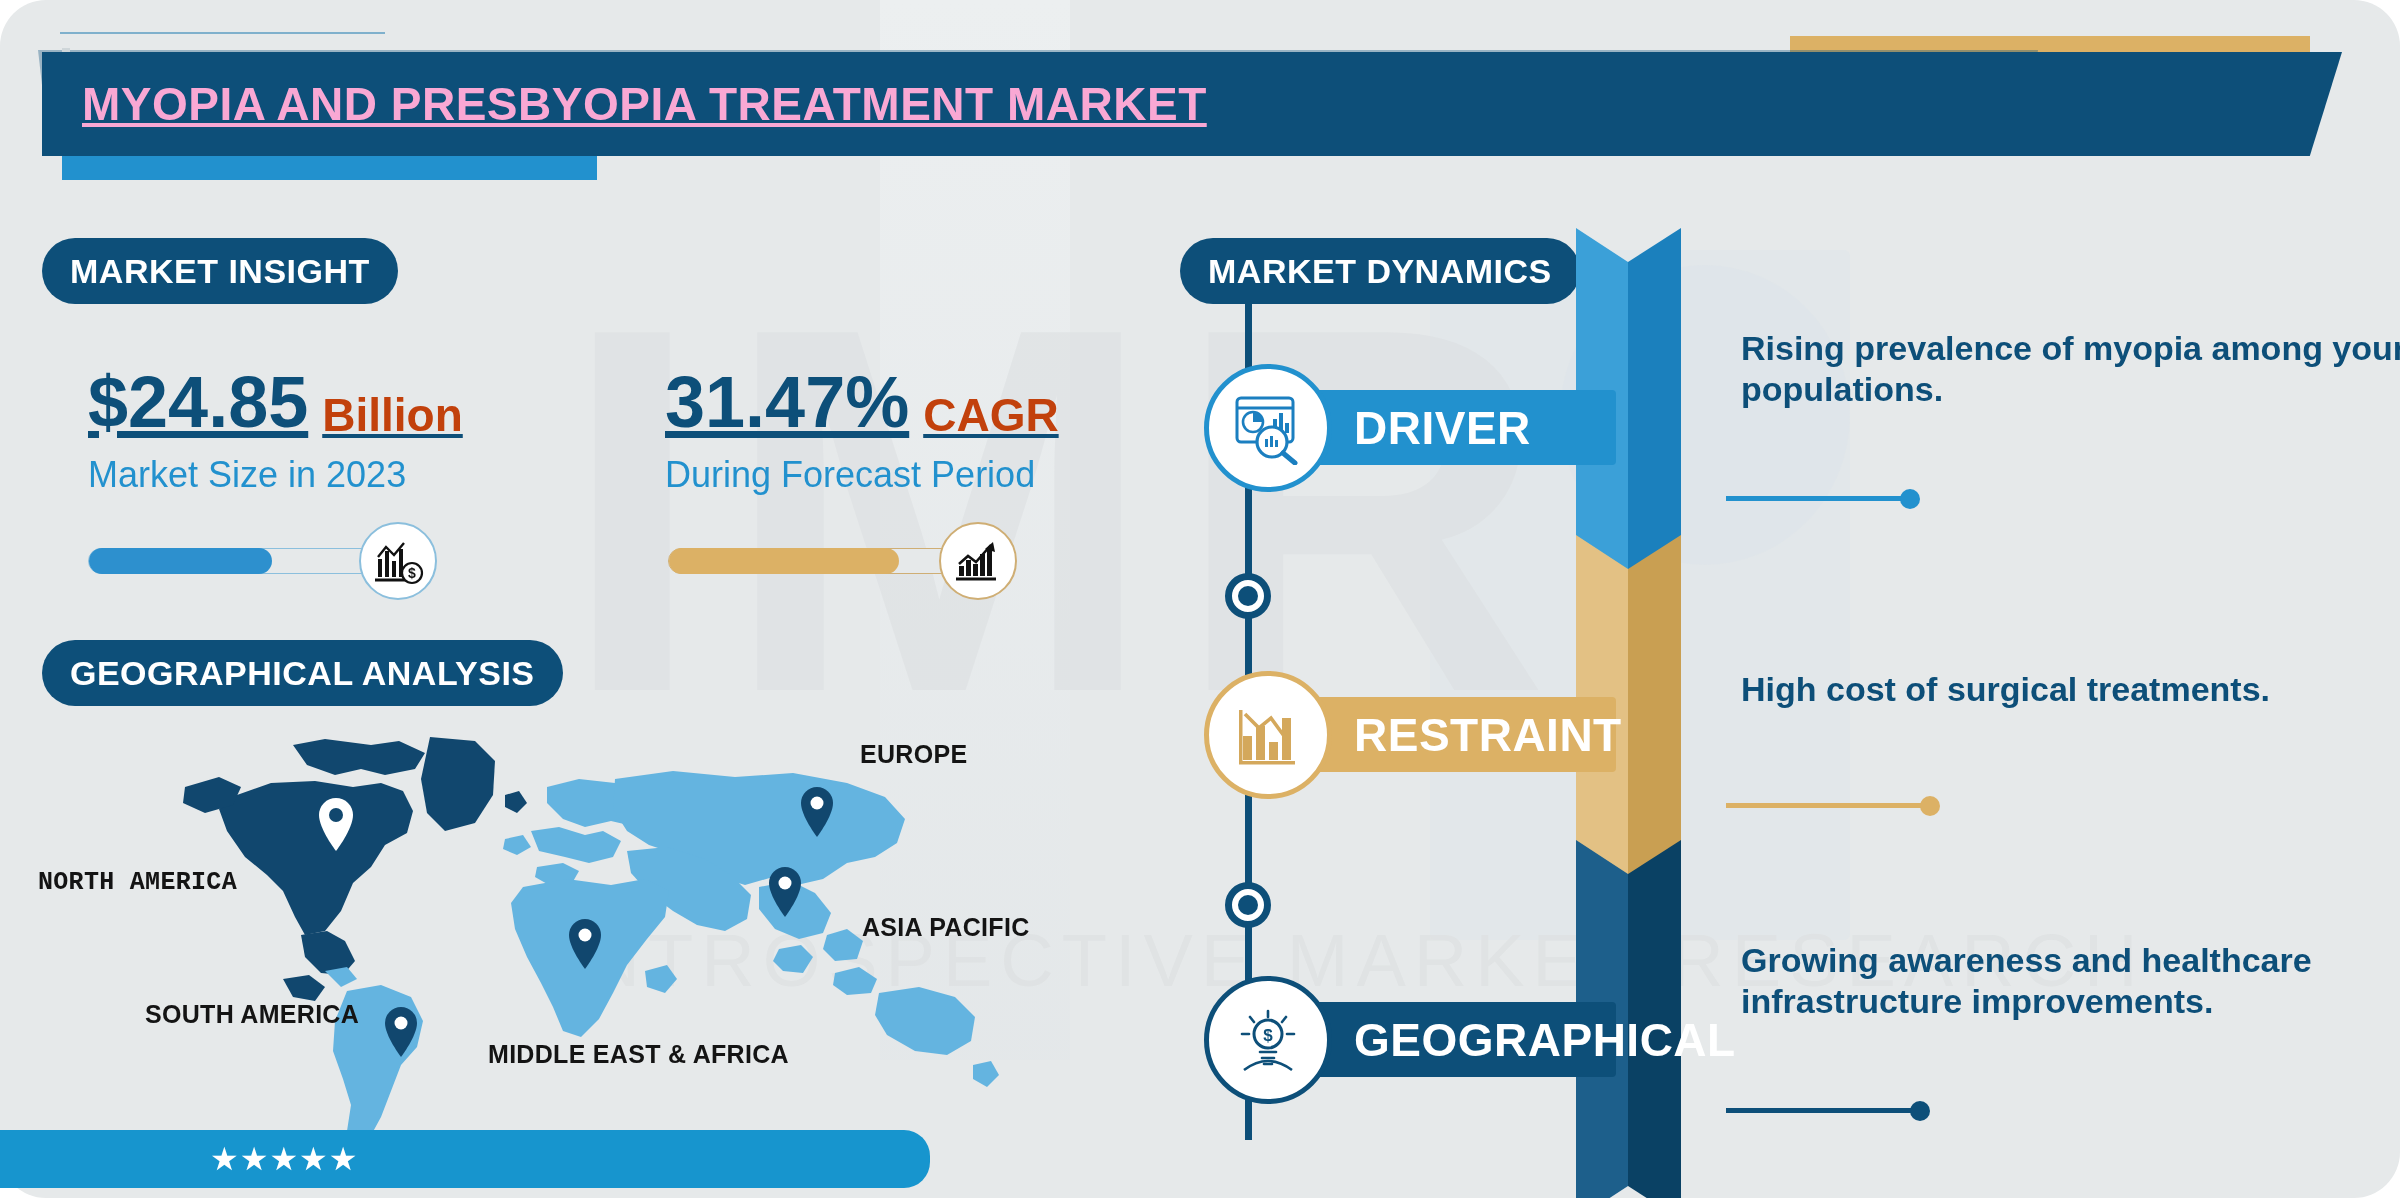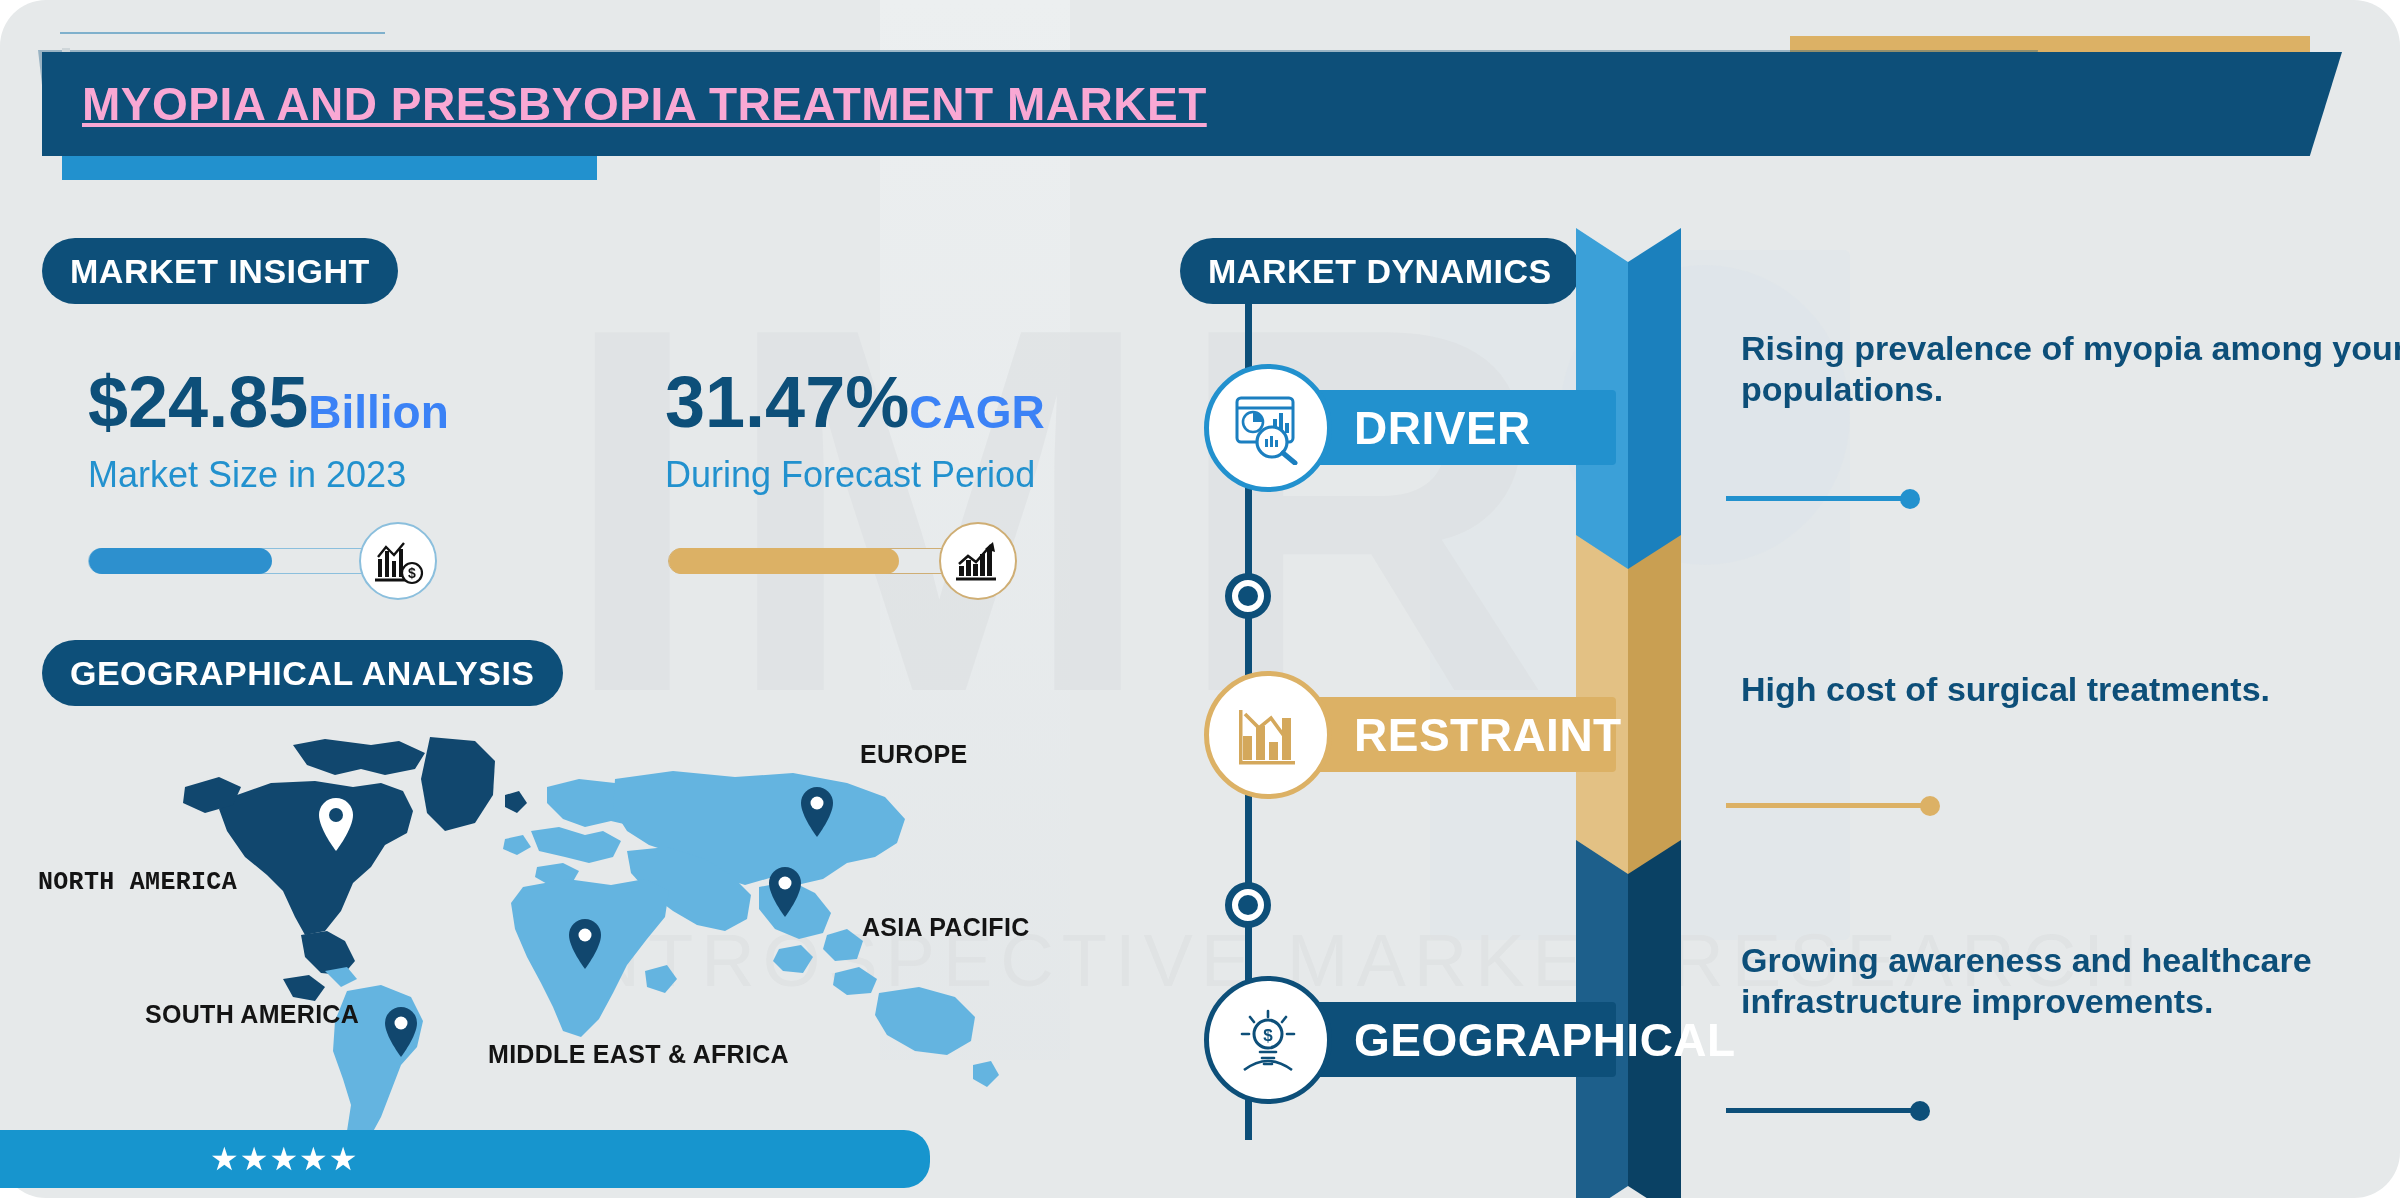--- a/index.html
+++ b/index.html
@@ -92,23 +92,23 @@
     white-space:nowrap;
   }
   #pill-insight { left:42px; top:238px; }
   #pill-geo     { left:42px; top:640px; }
   #pill-dyn     { left:1180px; top:238px; }
 
   
   .stat { position:absolute; }
   .stat .big {
     font-size:72px; font-weight:700; color:#0d4f79; line-height:1;
-    display:flex; align-items:flex-start; 
-  }
-  .stat .big .unit { font-size:46px; font-weight:600; color:#3b82f6;margin-top:23px; }
+    display:flex; align-items:flex-end; gap:14px;text-decoration:underline;
+  }
+  .stat .big .unit { font-size:46px; font-weight:600; color:#c2410c;margin-top:23px; }
   .stat .sub { margin-top:16px; font-size:36px; color:#2291ce; font-weight:500; }
   #stat-size { left:88px; top:366px; }
   #stat-cagr { left:665px; top:366px; }
 
   .meterwrap { position:absolute; display:flex; align-items:center; }
   #meter-size { left:88px; top:522px; }
   #meter-cagr { left:668px; top:522px; }
   .track {
     width:305px; height:26px; border-radius:14px;
     background:#e6e9ea; position:relative;

